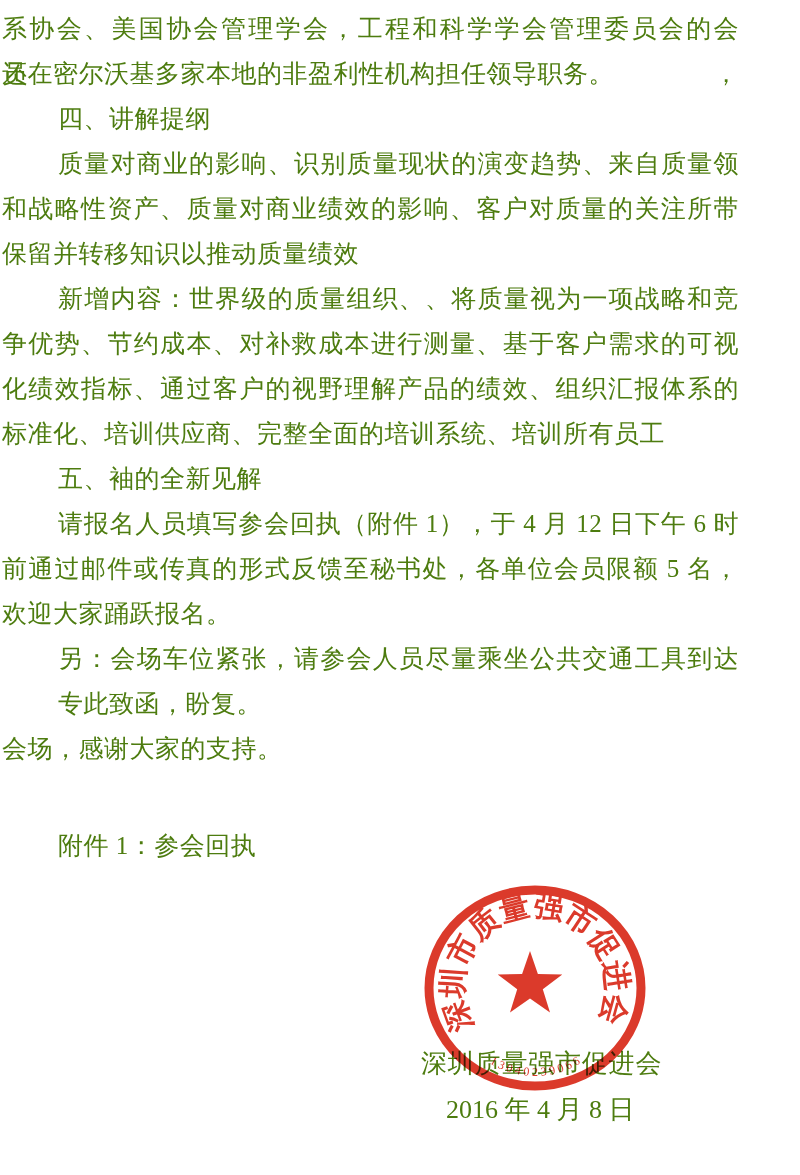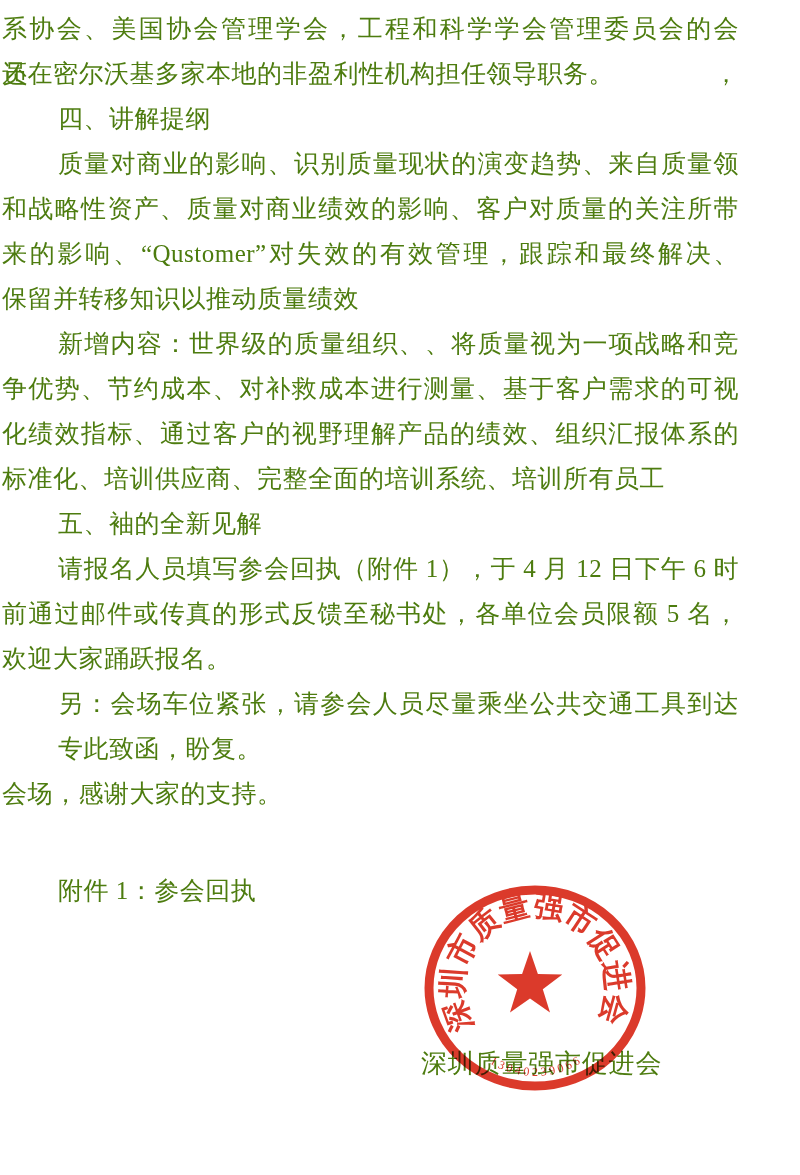--- a/index.html
+++ b/index.html
@@ -54,40 +54,40 @@
 <body>
 
 <div class="page">
 
   <div class="body-text">
     <div class="line j">系协会、美国协会管理学会，工程和科学学会管理委员会的会员，</div>
     <div class="line">还在密尔沃基多家本地的非盈利性机构担任领导职务。</div>
     <div class="line ind">四、讲解提纲</div>
     <div class="line j ind">质量对商业的影响、识别质量现状的演变趋势、来自质量领</div>
     <div class="line j">和战略性资产、质量对商业绩效的影响、客户对质量的关注所带</div>
-    <div class="line j">来的影响、“Qustomer”对失效的有效管理，跟踪和最终解决、</div>
     <div class="line">保留并转移知识以推动质量绩效</div>
     <div class="line j ind">新增内容：世界级的质量组织、、将质量视为一项战略和竞</div>
     <div class="line j">争优势、节约成本、对补救成本进行测量、基于客户需求的可视</div>
     <div class="line j">化绩效指标、通过客户的视野理解产品的绩效、组织汇报体系的</div>
     <div class="line">标准化、培训供应商、完整全面的培训系统、培训所有员工</div>
     <div class="line ind">五、袖的全新见解</div>
     <div class="line j ind">请报名人员填写参会回执（附件 1），于 4 月 12 日下午 6 时</div>
     <div class="line j">前通过邮件或传真的形式反馈至秘书处，各单位会员限额 5 名，</div>
     <div class="line">欢迎大家踊跃报名。</div>
     <div class="line j ind">另：会场车位紧张，请参会人员尽量乘坐公共交通工具到达</div>
     <div class="line ind">专此致函，盼复。</div>
     <div class="line">会场，感谢大家的支持。</div>
 
     <div class="attachments">
       <div class="line ind">附件 1：参会回执</div>
     </div>
   </div>
 
   <div class="signature">深圳质量强市促进会</div>
+  <div class="date">2016 年 4 月 8 日</div>
 
   <svg class="seal" viewBox="0 0 250 230">
     <defs>
       <path id="ringTextPath" d="M 61.9 151.2 A 72 72 0 1 1 184.1 151.2" fill="none"></path>
       <path id="codePath" d="M 60.8 175.2 A 88 88 0 0 0 185.2 175.2" fill="none"></path>
     </defs>
     <ellipse cx="123" cy="113" rx="106" ry="98" fill="none" stroke="#d92b1b" stroke-width="9"></ellipse>
     <polygon points="118,76 125.9,99.1 150.3,99.5 130.8,114.2 138,137.5 118,123.5 98,137.5 105.2,114.2 85.7,99.5 110.1,99.1" fill="#d92b1b"></polygon>
     <text class="seal-ring-text" font-size="30" fill="#d92b1b">
       <textPath href="#ringTextPath" textLength="300" lengthAdjust="spacingAndGlyphs">深圳市质量强市促进会</textPath>

